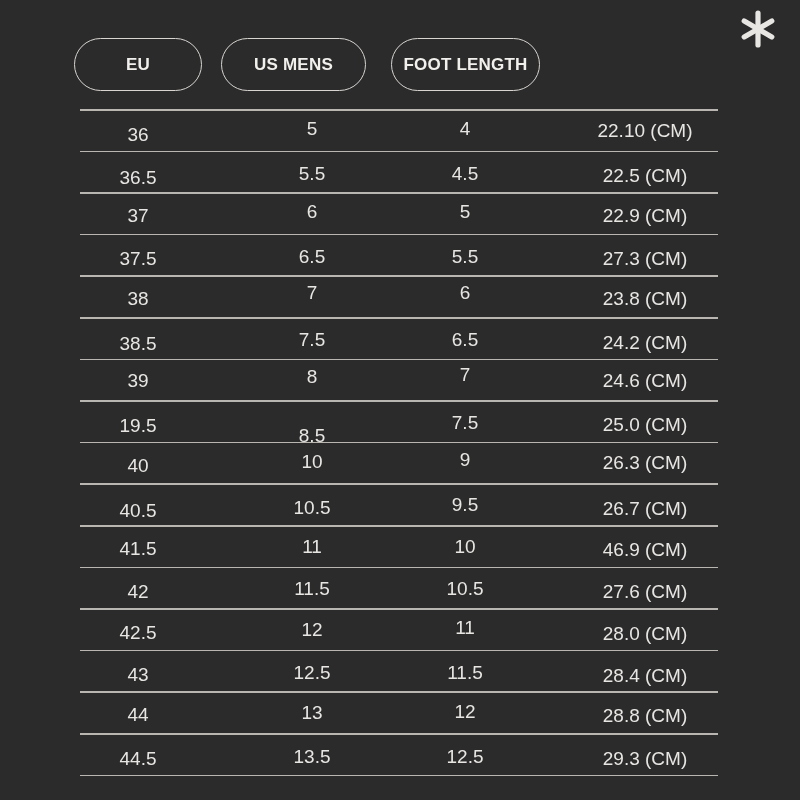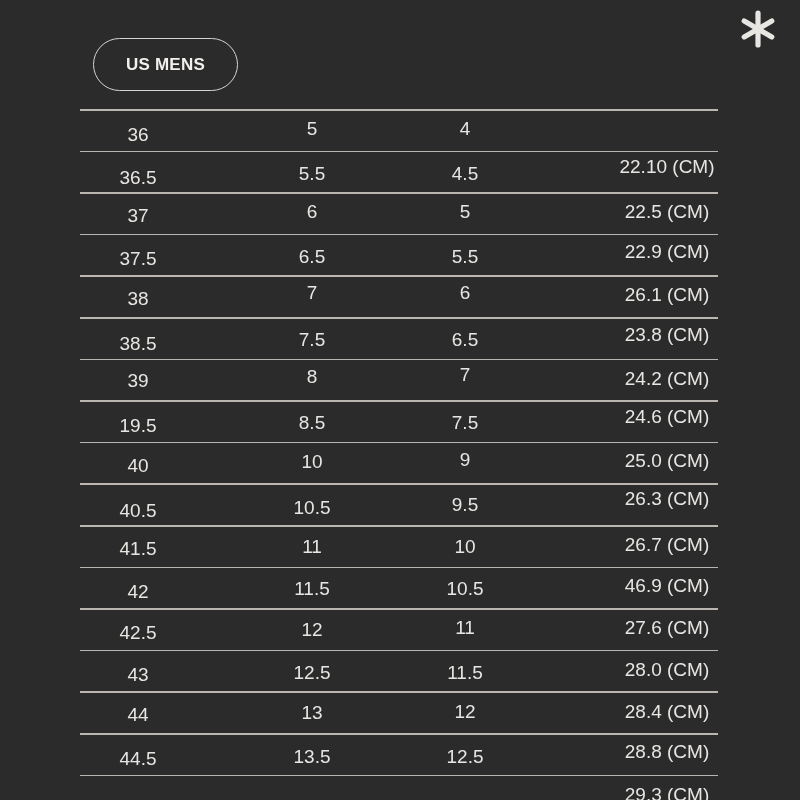--- a/index.html
+++ b/index.html
@@ -96,41 +96,51 @@
     font-size: 19px;
     color: #e8e6e3;
     white-space: nowrap;
     text-align: center;
     transform: translateX(-50%);
   }
   
   .cell.c0 { left: 58px;  }
   .cell.c1 { left: 232px; }
   .cell.c2 { left: 385px; }
-  .cell.c3 { left: 587px; margin-top: 36px; }
+  .cell.c3 { left: 565px; }
 </style>
 </head>
 <body>
 
 <div class="chart-wrap">
 
   <div class="asterisk-mark">
     <svg viewBox="0 0 46 46" width="46" height="46" aria-hidden="true">
       <g stroke="currentColor" stroke-width="5.2" stroke-linecap="round">
         <line x1="23" y1="7" x2="23" y2="39"></line>
         <line x1="9.2" y1="15" x2="36.8" y2="31"></line>
         <line x1="36.8" y1="15" x2="9.2" y2="31"></line>
       </g>
     </svg>
   </div>
 
   <div class="header-row">
+    <div class="header-cell col-eu">
+      <div class="pill">
+        <span class="pill-label">EU</span>
+      </div>
+    </div>
     <div class="header-cell col-men">
       <div class="pill">
         <span class="pill-label">US MENS</span>
+      </div>
+    </div>
+    <div class="header-cell col-foot">
+      <div class="pill">
+        <span class="pill-label">FOOT LENGTH</span>
       </div>
     </div>
   </div>
 
   <div class="table" id="size-table">
       <div class="divider"></div>
       <div class="row">
         <span class="cell c0" style="top: 13px;">36</span>
         <span class="cell c1" style="top: 7px;">5</span>
         <span class="cell c2" style="top: 7px;">4</span>
@@ -148,21 +158,21 @@
         <span class="cell c0" style="top: 11px;">37</span>
         <span class="cell c1" style="top: 7px;">6</span>
         <span class="cell c2" style="top: 7px;">5</span>
         <span class="cell c3" style="top: 11px;">22.9 (CM)</span>
       </div>
       <div class="divider"></div>
       <div class="row">
         <span class="cell c0" style="top: 13px;">37.5</span>
         <span class="cell c1" style="top: 11px;">6.5</span>
         <span class="cell c2" style="top: 11px;">5.5</span>
-        <span class="cell c3" style="top: 13px;">26.1 (CM)</span>
+        <span class="cell c3" style="top: 13px;">27.3 (CM)</span>
       </div>
       <div class="divider"></div>
       <div class="row">
         <span class="cell c0" style="top: 11px;">38</span>
         <span class="cell c1" style="top: 5px;">7</span>
         <span class="cell c2" style="top: 5px;">6</span>
         <span class="cell c3" style="top: 11px;">23.8 (CM)</span>
       </div>
       <div class="divider"></div>
       <div class="row">
@@ -174,21 +184,21 @@
       <div class="divider"></div>
       <div class="row">
         <span class="cell c0" style="top: 10px;">39</span>
         <span class="cell c1" style="top: 6px;">8</span>
         <span class="cell c2" style="top: 4px;">7</span>
         <span class="cell c3" style="top: 10px;">24.6 (CM)</span>
       </div>
       <div class="divider"></div>
       <div class="row">
         <span class="cell c0" style="top: 13px;">19.5</span>
-        <span class="cell c1" style="top: 10px;">8.5</span>
+        <span class="cell c1" style="top: 23px;">8.5</span>
         <span class="cell c2" style="top: 10px;">7.5</span>
         <span class="cell c3" style="top: 12px; text-align: center;">25.0 (CM)</span>
       </div>
       <div class="divider"></div>
       <div class="row">
         <span class="cell c0" style="top: 12px;">40</span>
         <span class="cell c1" style="top: 8px;">10</span>
         <span class="cell c2" style="top: 6px;">9</span>
         <span class="cell c3" style="top: 9px;">26.3 (CM)</span>
       </div>

